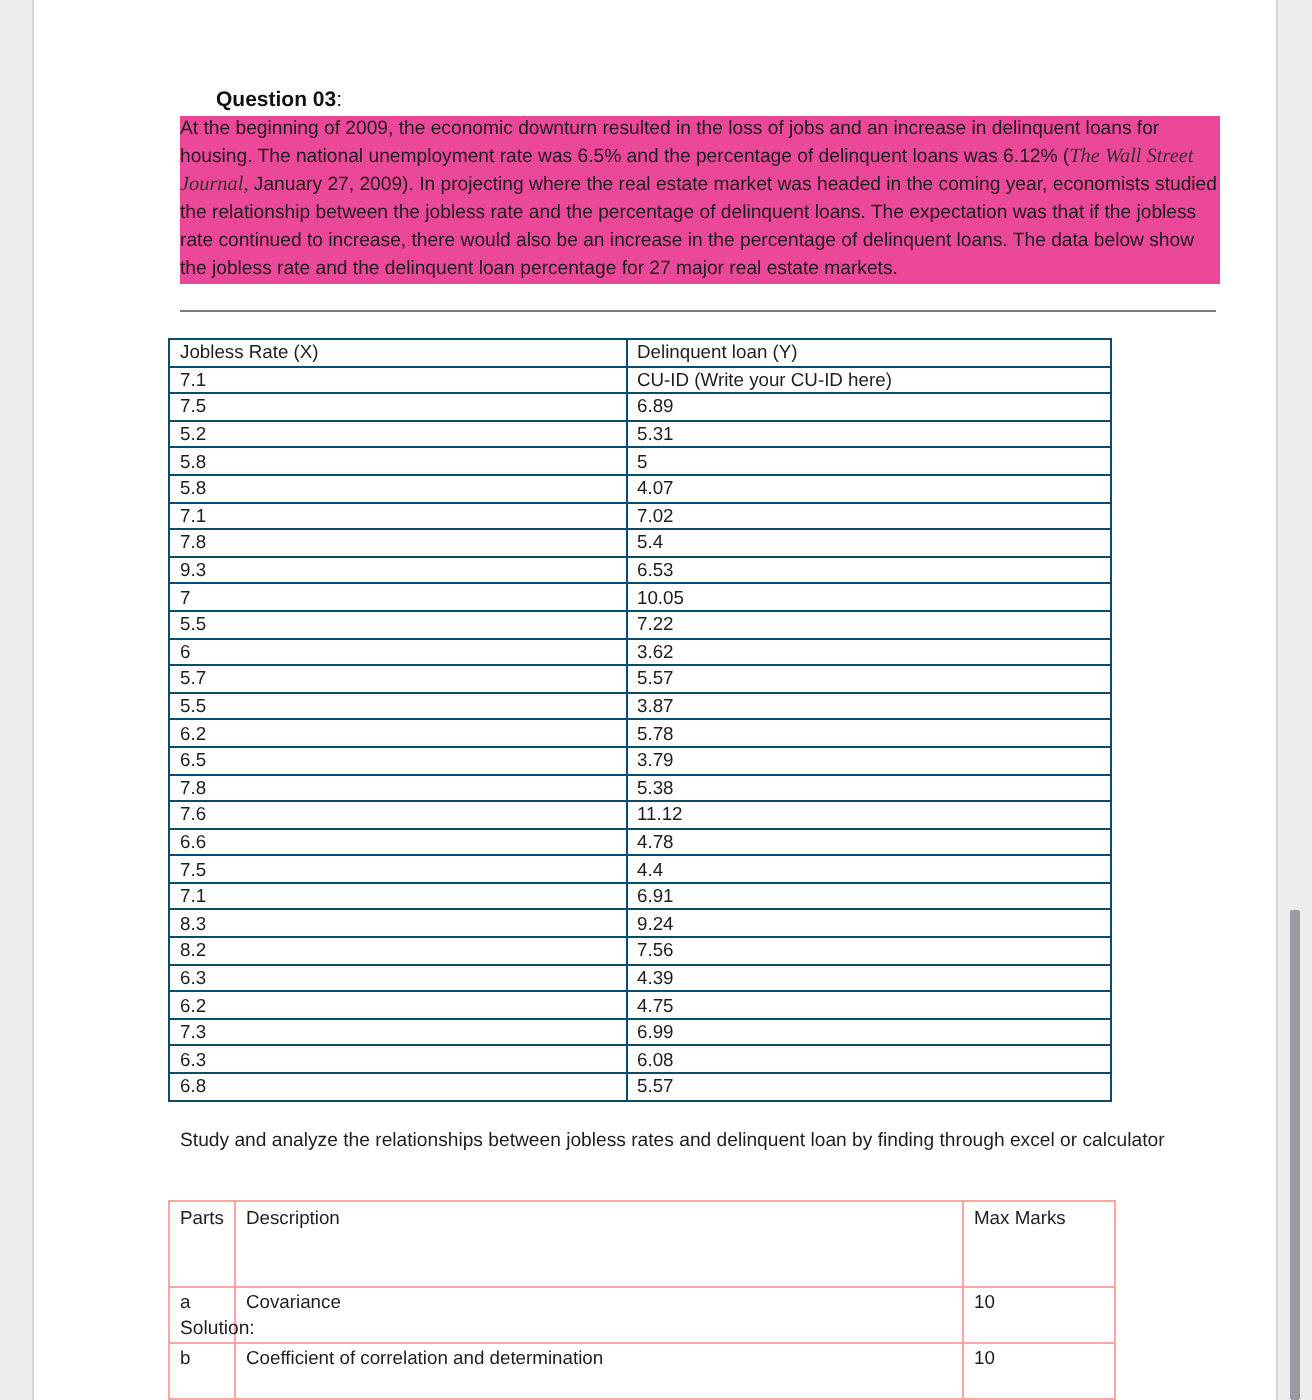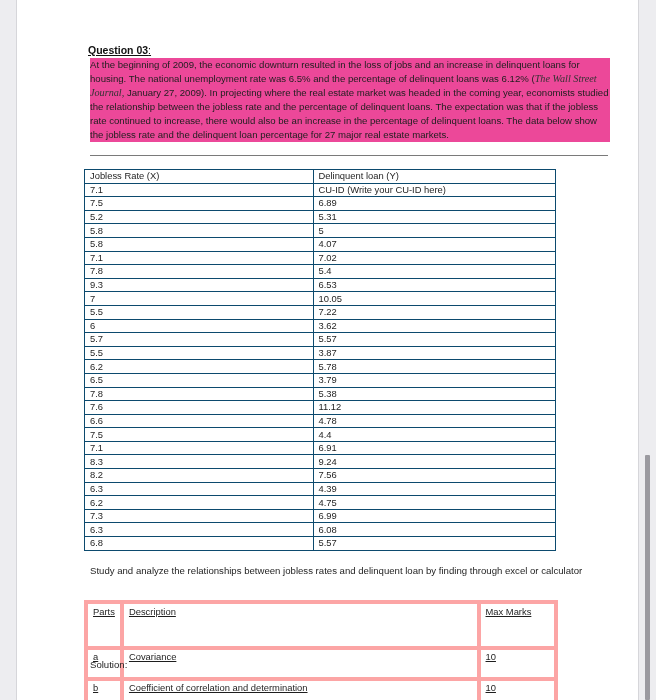--- a/index.html
+++ b/index.html
@@ -17,22 +17,22 @@
     position:absolute; left:638px; top:0; width:18px; height:700px;
     background:#ededf0; border-left:1px solid #d6d6da;
   }
   .scroll-thumb {
     position:absolute; left:645px; top:455px; width:5px; height:245px;
     background:#9b9aa0; border-radius:1px;
   }
   .page { position:absolute; left:17px; top:0; width:621px; height:700px; background:#fff; }
 
   .q-title {
-    position:absolute; left:88px; top:44px;
-    font-size:10.5px; font-weight:bold; color:#111;text-decoration:underline;
+    position:absolute; left:108px; top:44px;
+    font-size:10.5px; font-weight:bold; color:#111;
   }
   .q-title .colon { font-weight:normal; }
   .para {
     position:absolute; left:90px; top:58px; width:520px;
     font-size:9.6px; line-height:14px; color:#1e1e1e;
     background:#ec4899;
   }
   .para i { font-family:"Liberation Serif", "DejaVu Serif", serif; font-size:10.2px; color:#333; }
   .para-rule {
     position:absolute; left:90px; top:155px; width:518px; height:0;
@@ -50,22 +50,22 @@
   .data-table td.col-y { width:237px; }
 
   .study {
     position:absolute; left:90px; top:563px; width:500px;
     font-size:9.6px; line-height:15px; color:#1e1e1e;
   }
   .study b { font-weight:normal; }
 
   .marks-table { left:84px; top:600px; width:474px; }
   .marks-table td {
-    border:4px solid #fca5a5; font-size:9.4px; color:#1e1e1e;
-    padding:0 0 14px 5px; vertical-align:top; line-height:13px;text-decoration:underline;
+    border:1px solid #fca5a5; font-size:9.4px; color:#1e1e1e;
+    padding:0 0 14px 5px; vertical-align:top; line-height:13px;
   }
   .marks-table tr.head td { height:27px; padding-top:1px; }
   .marks-table tr.row td { height:13px; }
   .marks-table td.c1 { width:27px; }
   .marks-table td.c2 { width:358px;margin-top:24px; }
   .marks-table td.c3 { width:70px; }
   .part-wrap { display:block; width:26px; word-break:break-all; }
 
   .solution {
     position:absolute; left:90px; top:659px;

